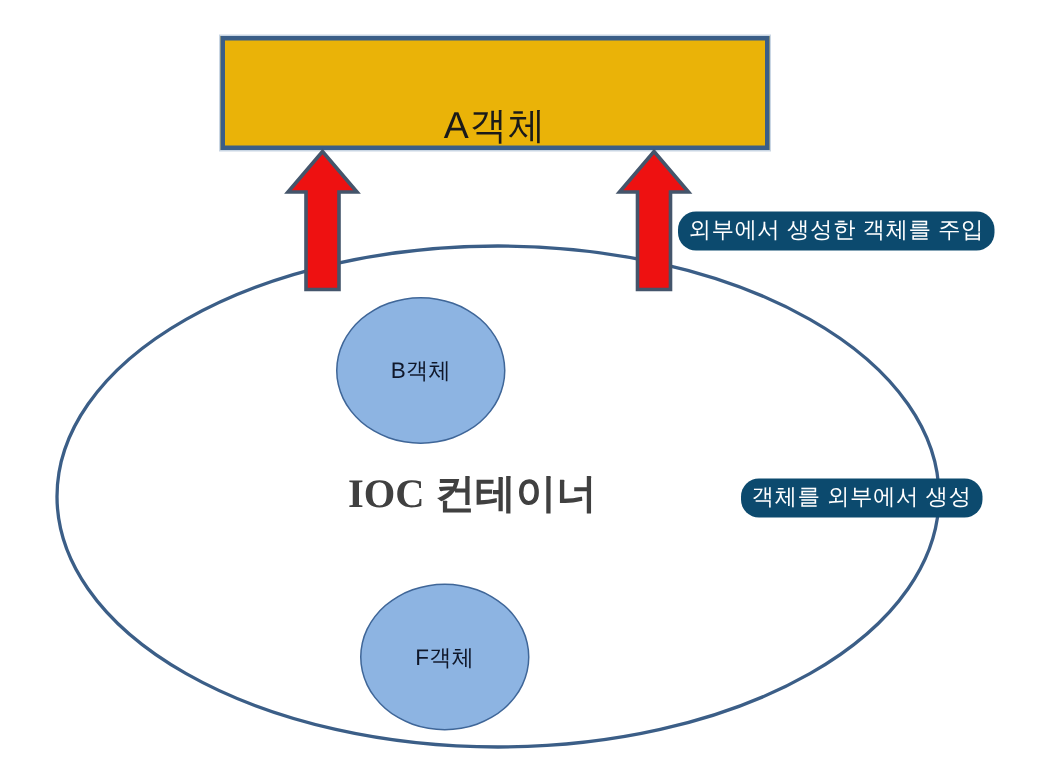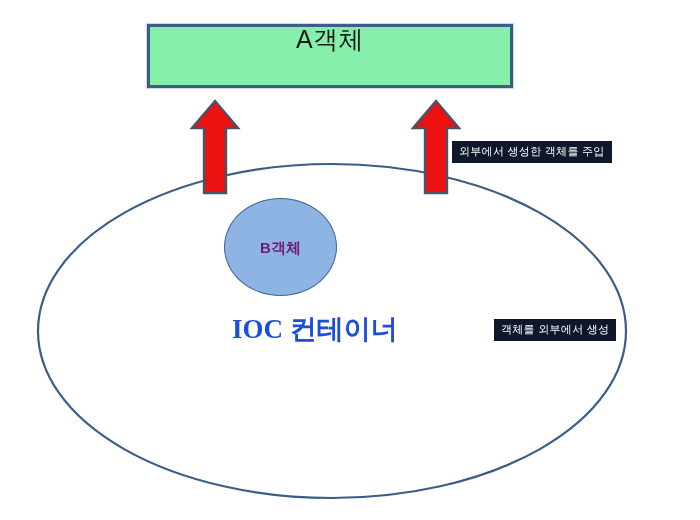--- a/index.html
+++ b/index.html
@@ -18,27 +18,27 @@
     width: 700px;
     height: 520px;
     background: #ffffff;
   }
   
   #top-box {
     position: absolute;
     left: 147px;
     top: 24px;
     width: 366px;
-    height: 64px;
-    background: #86efac;
+    height: 76px;
+    background: #eab308;
     border: 3px solid #3b5e87;
     box-sizing: border-box;
     box-shadow: 0 0 0 1px #c9d6e4;
     display: flex;
-    align-items: flex-start;
+    align-items: flex-end;
     justify-content: center;
   }
   #top-box-label {
     font-size: 25px;
     color: #1a1a1a;
     letter-spacing: 0.5px;
     line-height: 1;
   }
   
   #vector-layer {
@@ -54,52 +54,52 @@
     background: #8db4e2;
     border: 1px solid #3f6698;
     border-radius: 50%;
     display: flex;
     align-items: center;
     justify-content: center;
     box-sizing: border-box;
   }
   .node-label {
     font-size: 15px;
-    color: #701a75;
+    color: #0f172a;
     line-height: 1;
     white-space: nowrap;
-    font-weight: bold;
   }
   #circle-b { left: 224px; top: 198px; width: 113px; height: 98px; }
   #circle-c { left: 424px; top: 219px; width: 107px; height: 93px; }
   #circle-d { left: 81px;  top: 285px; width: 113px; height: 99px; }
   #circle-e { left: 424px; top: 373px; width: 106px; height: 98px; }
   #circle-f { left: 240px; top: 389px; width: 113px; height: 98px; }
   
   #container-label {
     position: absolute;
     left: 232px;
     top: 316px;
     font-family: "Liberation Serif", "DejaVu Serif", serif;
     font-weight: bold;
     font-size: 27px;
-    color: #1d4ed8;
+    color: #404040;
     white-space: nowrap;
     line-height: 1;
   }
   
   .callout {
     position: absolute;
-    background: #0f172a;
+    background: #0c4a6e;
     color: #ffffff;
-    font-size: 11px;
+    font-size: 15px;
     line-height: 1;
     padding: 5px 7px 6px 7px;
     white-space: nowrap;
     letter-spacing: 0.3px;
+    border-radius: 12px;
   }
   #callout-inject { left: 452px; top: 141px; }
   #callout-create { left: 494px; top: 319px; }
 </style>
 </head>
 <body>
 
 <div id="canvas">
 
   <div id="top-box">
@@ -113,17 +113,20 @@
     <polygon points="215,101 238,128 226,128 226,193 204,193 204,128 192,128" fill="#ee1111" stroke="#44556b" stroke-width="2.4" stroke-linejoin="miter"></polygon>
 
     <polygon points="436,101 459,128 447,128 447,193 425,193 425,128 413,128" fill="#ee1111" stroke="#44556b" stroke-width="2.4" stroke-linejoin="miter"></polygon>
   </svg>
 
   <div id="container-label">IOC 컨테이너</div>
 
   <div class="node-circle" id="circle-b">
     <span class="node-label">B객체</span>
   </div>
+  <div class="node-circle" id="circle-f">
+    <span class="node-label">F객체</span>
+  </div>
 
   <div class="callout" id="callout-inject">외부에서 생성한 객체를 주입</div>
   <div class="callout" id="callout-create">객체를 외부에서 생성</div>
 
 </div>
 
 </body></html>

